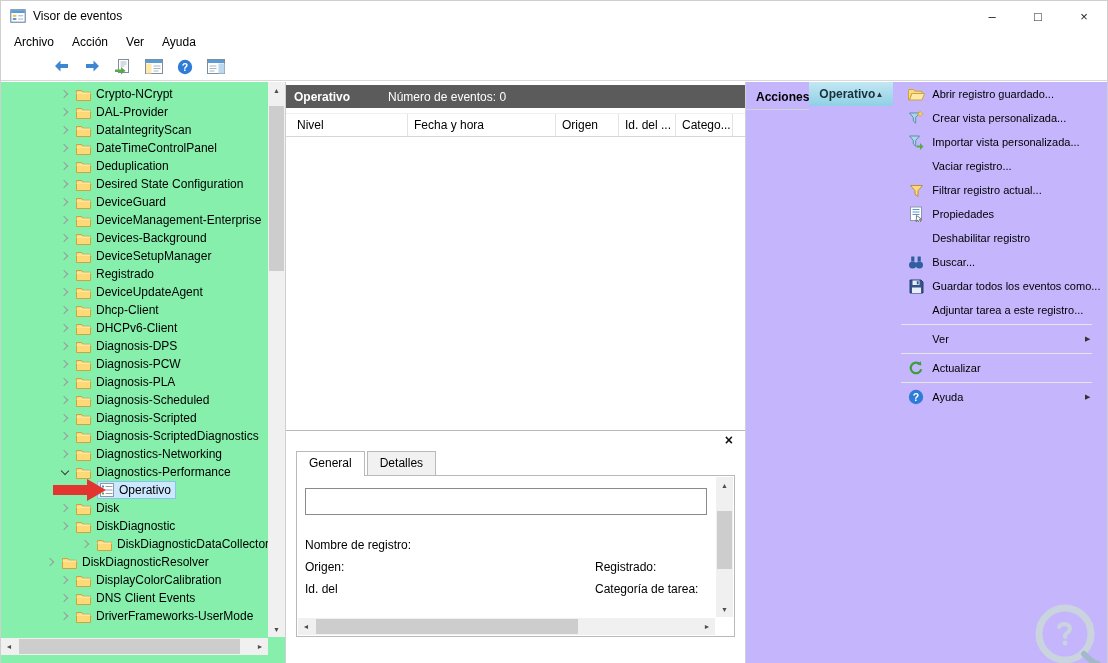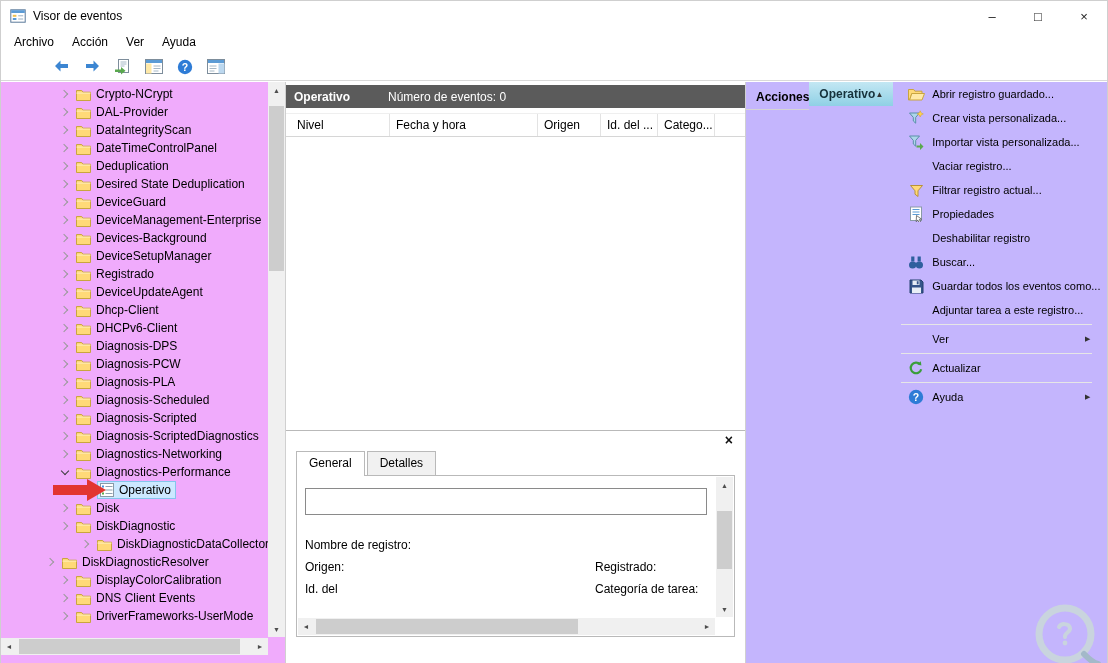--- a/index.html
+++ b/index.html
@@ -18,21 +18,21 @@
   
   .menubar{height:22px;display:flex;align-items:center;padding-left:4px;}
   .menu-item{padding:0 9px;}
   .toolbar{height:28px;display:flex;align-items:center;gap:11px;padding-left:50px;border-bottom:1px solid #d9d9d9;}
   .tbtn{width:20px;height:20px;display:inline-flex;align-items:center;justify-content:center;}
 
   
   .content{position:absolute;top:81px;left:0;width:1106px;height:581px;display:flex;}
 
   
-  .tree-panel{position:relative;width:285px;border-right:1px solid #d0d0d0;background:#f0abfc;flex:0 0 285px;}
+  .tree-panel{position:relative;width:285px;border-right:1px solid #d0d0d0;background:#86efac;flex:0 0 285px;}
   .tree{position:absolute;top:3px;left:0;right:17px;bottom:26px;overflow:hidden;}
   .tree-row{height:18px;display:flex;align-items:center;white-space:nowrap;}
   .chev{width:16px;height:18px;display:inline-flex;align-items:center;justify-content:center;flex:0 0 16px;}
   .chev.right::before{content:"";width:5px;height:5px;border-top:1.2px solid #9a9a9a;border-right:1.2px solid #9a9a9a;transform:rotate(45deg);margin-right:2px;}
   .chev.down::before{content:"";width:5px;height:5px;border-right:1.4px solid #3c3c3c;border-bottom:1.4px solid #3c3c3c;transform:rotate(45deg);margin-top:-2px;}
   .node{display:inline-flex;align-items:center;height:18px;padding:0 4px 0 2px;border:1px solid transparent;}
   .tree-row.selected .node{background:#cce8ff;border-color:#84c5ec;}
   .ticon{display:inline-flex;margin-right:5px;}
   .tlabel{font-size:12px;}
 
@@ -49,21 +49,21 @@
   .tree-hsb{left:0;right:17px;bottom:8px;}
   .tree-hsb .sb-thumb{top:1px;bottom:1px;left:2px;width:94%;}
 
   
   .center-panel{flex:1;display:flex;flex-direction:column;background:#fff;position:relative;border-right:1px solid #d0d0d0;}
   .list-header{height:23px;margin-top:3px;background:#5b5b5b;color:#fff;display:flex;align-items:center;padding-left:8px;}
   .lh-title{font-weight:bold;}
   .lh-sub{margin-left:38px;}
   .table-header{height:24px;display:flex;margin-top:5px;border-top:1px solid #efefef;border-bottom:1px solid #d6d6d6;}
   .th{padding:4px 0 0 6px;border-right:1px solid #e3e3e3;overflow:hidden;white-space:nowrap;}
-  .th:nth-child(1){width:104px;padding-left:11px;}
+  .th:nth-child(1){width:122px;padding-left:11px;}
   .th:nth-child(2){width:148px;}
   .th:nth-child(3){width:63px;}
   .th:nth-child(4){width:57px;}
   .th:nth-child(5){width:57px;}
   .table-body{flex:1;background:#fff;}
 
   .preview{height:207px;display:flex;flex-direction:column;border-top:1px solid #b9b9b9;position:relative;}
   .bottom-spacer{height:26px;}
   .preview-top{height:20px;position:relative;}
   .pclose{position:absolute;right:12px;top:2px;font-size:14px;font-weight:bold;color:#111;line-height:1;}
@@ -235,21 +235,21 @@
           </div>
           <div class="tree-row" style="padding-left: 56px;">
             <span class="chev right"></span>
             <span class="node">
               <span class="ticon">
                 <svg width="15" height="13" viewBox="0 0 15 13">
                   <path d="M0.5 2.5h5.2l1.2 1.7h7.6v8.3H0.5z" fill="#ffd978" stroke="#c9a53f"></path>
                   <path d="M0.5 5.1h14" stroke="#ffeebc" fill="none"></path>
                 </svg>
               </span>
-              <span class="tlabel">Desired State Deduplication</span>
+              <span class="tlabel">Desired State Configuration</span>
             </span>
           </div>
           <div class="tree-row" style="padding-left: 56px;">
             <span class="chev right"></span>
             <span class="node">
               <span class="ticon">
                 <svg width="15" height="13" viewBox="0 0 15 13">
                   <path d="M0.5 2.5h5.2l1.2 1.7h7.6v8.3H0.5z" fill="#ffd978" stroke="#c9a53f"></path>
                   <path d="M0.5 5.1h14" stroke="#ffeebc" fill="none"></path>
                 </svg>

